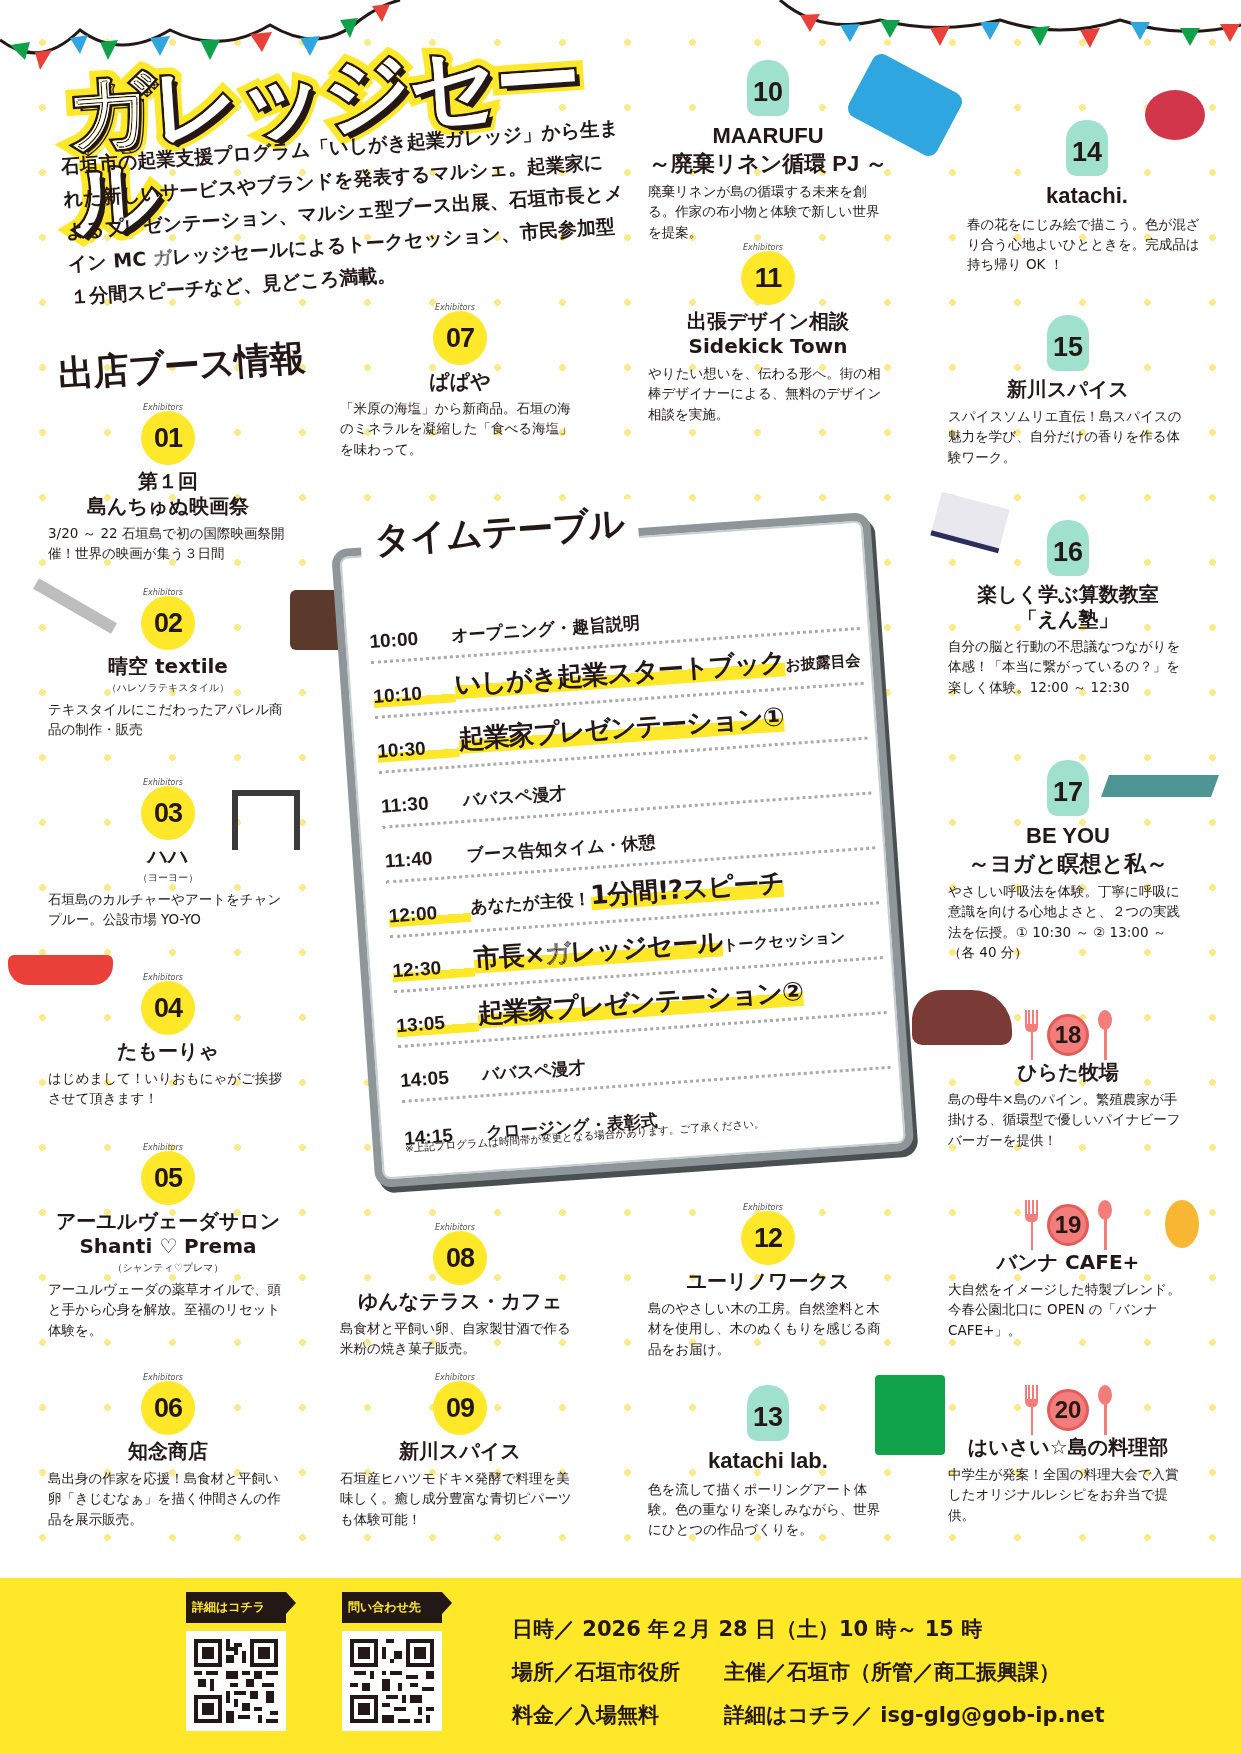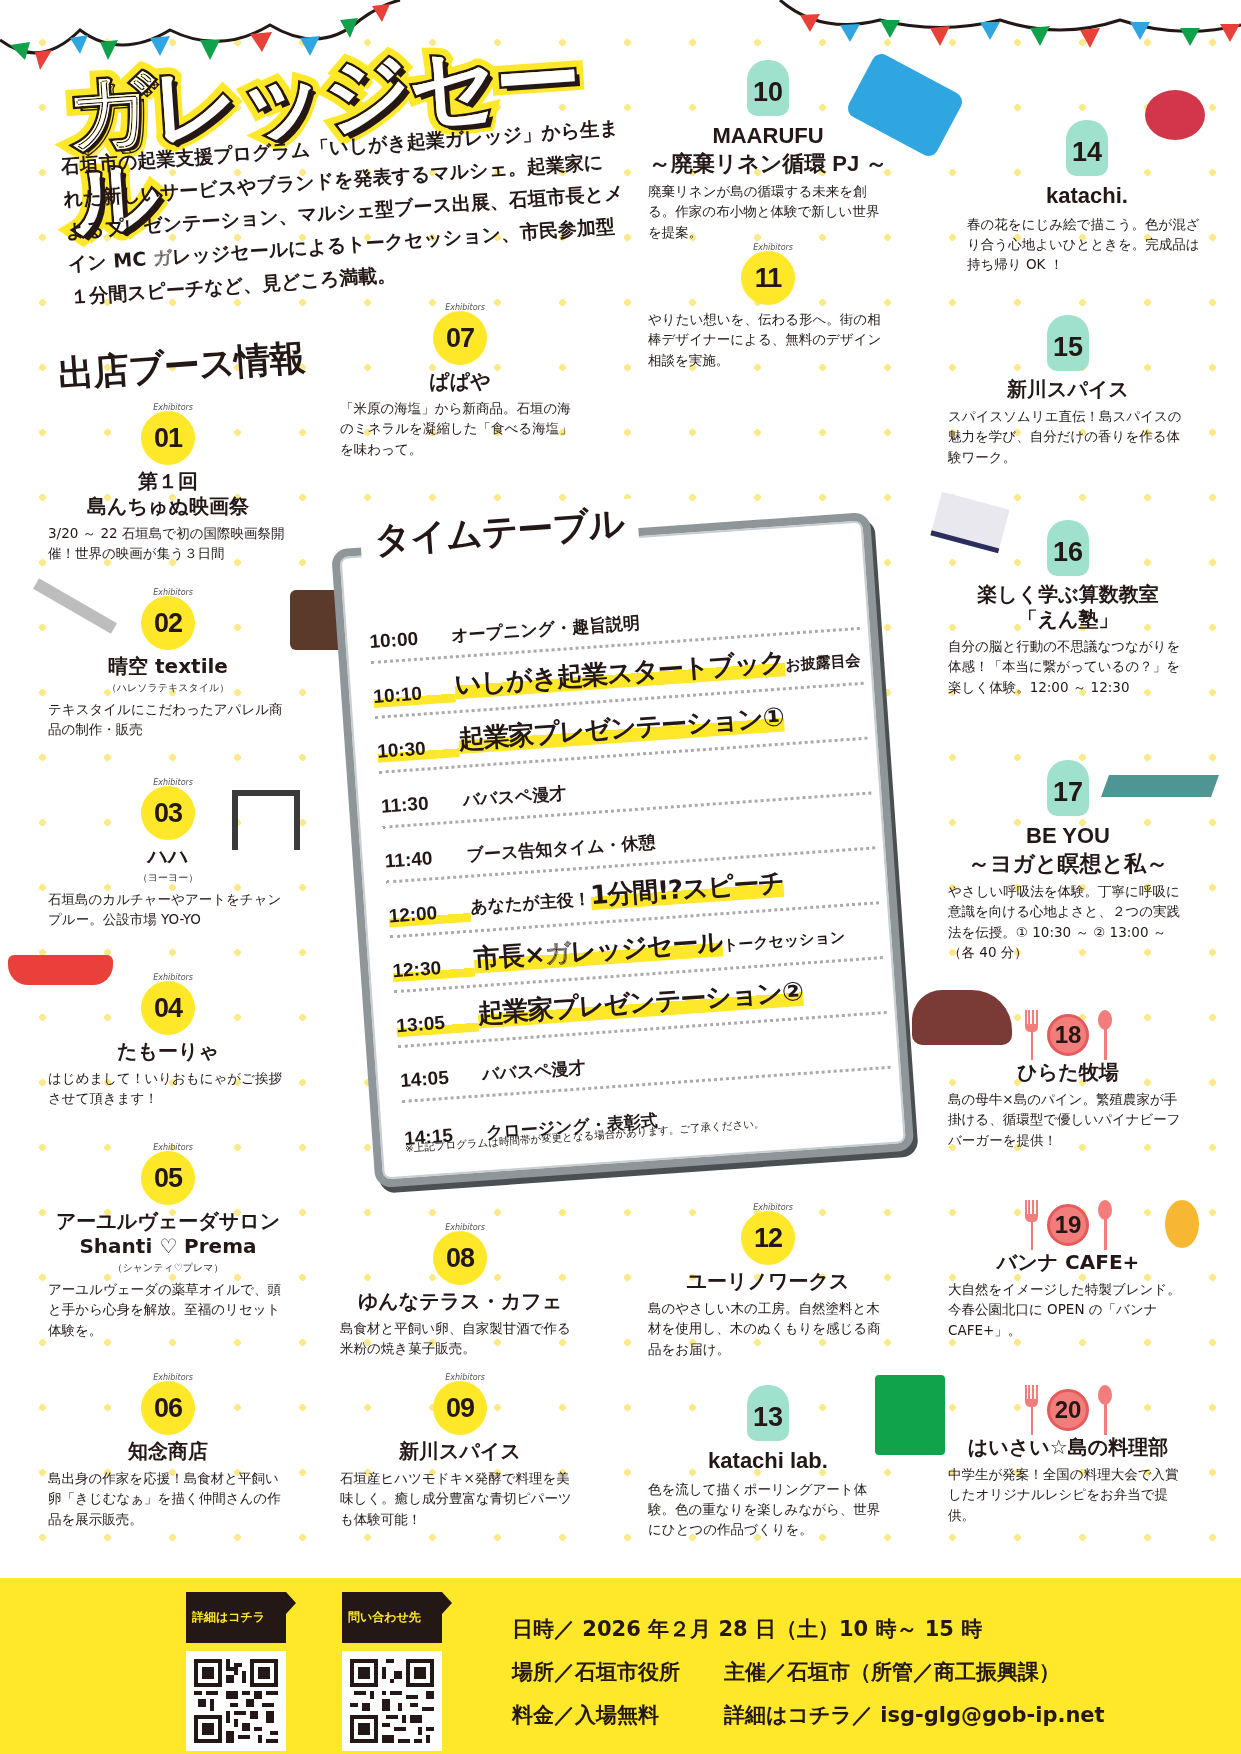--- a/index.html
+++ b/index.html
@@ -14,21 +14,21 @@
   .title { position: absolute; left: 52px; top: 48px; width: 560px; height: 110px; transform: rotate(-4deg); }
   .title span { display: block; font-family: "DejaVu Sans", sans-serif; font-weight: bold; font-size: 86px; letter-spacing: -2px;
     color: #fff; -webkit-text-stroke: 5px #231815; text-shadow: 5px 5px 0 #231815, 0 0 0 #ffe829;
     paint-order: stroke fill; padding: 4px 14px; background: transparent; line-height: 1; }
   .title .halo { position:absolute; left:0; top:0; color: transparent; -webkit-text-stroke: 18px #ffe829; text-shadow: 8px 8px 0 #ffe829; }
   .intro { position: absolute; left: 60px; top: 150px; width: 560px; font-size: 19px; font-weight: bold; line-height: 1.72; transform: rotate(-4deg); transform-origin: left top; }
   .section-title { position: absolute; left: 58px; top: 342px; font-size: 36px; font-weight: bold; transform: rotate(-4deg); letter-spacing: -1px; }
   
   .booth { position: absolute; width: 240px; text-align: center; }
   .badge { position: relative; margin: 0 auto 4px; width: 50px; height: 50px; }
-  .badge .cap { position: absolute; top: -12px; left: 0; width: 100%; font-size: 8px; font-style: italic; color: #555; text-align: right; }
+  .badge .cap { position: absolute; top: -12px; left: 0; width: 100%; font-size: 8px; font-style: italic; color: #555; text-align: left; }
   .gear { width: 46px; height: 46px; margin: 0 auto; border-radius: 50%; background: #ffe829;
     box-shadow: 0 0 0 4px #ffe829; display:flex; align-items:center; justify-content:center;
     font-family: "Liberation Sans", sans-serif; font-weight: bold; font-size: 27px; letter-spacing:-1px; }
   .yoga { width: 42px; height: 56px; margin: 0 auto; background: #9fe1cd; border-radius: 20px 20px 10px 10px;
     display:flex; align-items:flex-end; justify-content:center; padding-bottom: 8px;
     font-family: "Liberation Sans", sans-serif; font-weight: bold; font-size: 27px; }
   .plate { width: 96px; height: 50px; margin: 0 auto; position: relative; }
   .plate .dish { position:absolute; left: 27px; top: 4px; width: 42px; height: 42px; border-radius:50%; background:#f27d7a; border: 3px solid #e35b5b;
     display:flex; align-items:center; justify-content:center; font-family: "Liberation Sans", sans-serif; font-weight:bold; font-size:24px; }
   .plate .fork, .plate .spoon { position:absolute; top: 0; width: 14px; height: 50px; }
@@ -47,21 +47,21 @@
   .tt-row:last-child { border-bottom: none; }
   .tt-time { width: 82px; font-family: "Liberation Sans", sans-serif; font-weight: bold; font-size: 19px; }
   .tt-time.hl { background: linear-gradient(transparent 60%, #ffe829 60%); }
   .tt-event { font-size: 17px; font-weight: bold; }
   .tt-event.big { font-size: 26px; background: linear-gradient(transparent 55%, #ffe829 55%); letter-spacing: -1px; }
   .tt-event small { font-size: 15px; background: #fff; }
   .tt-note { position: absolute; left: 24px; bottom: 22px; font-size: 10.5px; }
   
   .footer { position: absolute; left: 0; top: 1578px; width: 1241px; height: 176px; background: #ffe829; }
   .qr-block { position: absolute; top: 14px; width: 120px; }
-  .qr-label { background: #231815; color: #ffe829; font-size: 12px; font-weight: bold; padding: 17px 6px; width: 100px; position: relative; }
+  .qr-label { background: #231815; color: #ffe829; font-size: 12px; font-weight: bold; padding: 7px 6px; width: 100px; position: relative; }
   .qr-label:after { content:""; position:absolute; right:-10px; top:0; border-left: 10px solid #231815; border-top: 11px solid transparent; border-bottom: 11px solid transparent; }
   .qr { margin-top: 8px; width: 100px; height: 100px; background: #fff; padding: 8px; }
   .qr svg { width: 100%; height: 100%; }
   .info { position: absolute; left: 512px; top: 30px; font-weight: bold; font-size: 21px; line-height: 43px; }
   .info .row { display: flex; }
   .info .c1 { width: 212px; }
   .deco { position: absolute; }
 </style>
 </head>
 <body>
@@ -204,20 +204,24 @@
         <div>MAARUFU</div>
         <div>～廃棄リネン循環 PJ ～</div>
       </div>
       <p class="booth-desc">廃棄リネンが島の循環する未来を創る。作家の布小物と体験で新しい世界を提案。</p>
     </div>
     <div class="booth" style="left: 648px; top: 255px;">
       <div class="badge">
         <div class="cap">Exhibitors</div>
         <div class="gear">11</div>
       </div>
+      <div class="booth-name">
+        <div>出張デザイン相談</div>
+        <div>Sidekick Town</div>
+      </div>
       <p class="booth-desc">やりたい想いを、伝わる形へ。街の相棒デザイナーによる、無料のデザイン相談を実施。</p>
     </div>
     <div class="booth" style="left: 648px; top: 1215px;">
       <div class="badge">
         <div class="cap">Exhibitors</div>
         <div class="gear">12</div>
       </div>
       <div class="booth-name">
         <div>ユーリノワークス</div>
       </div>

